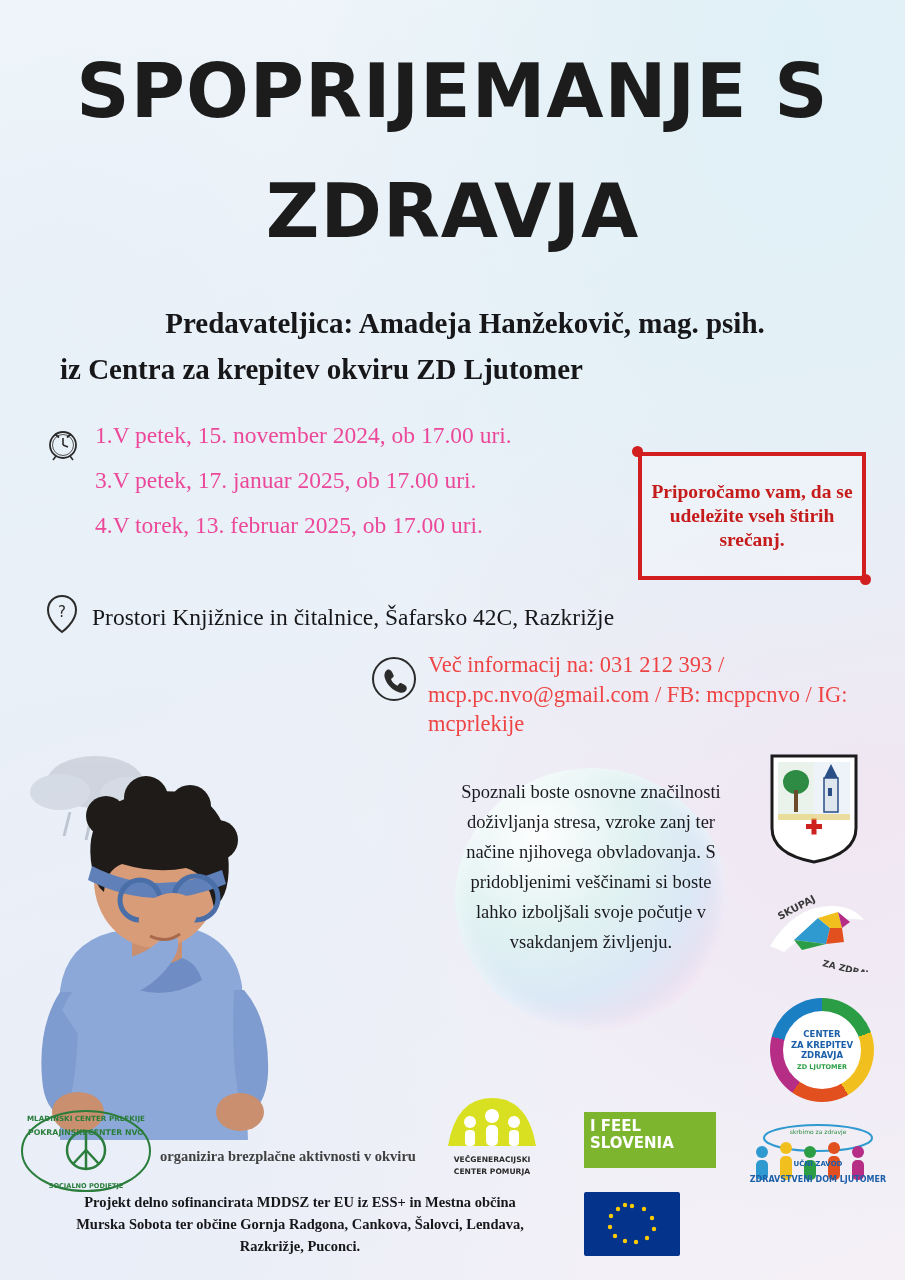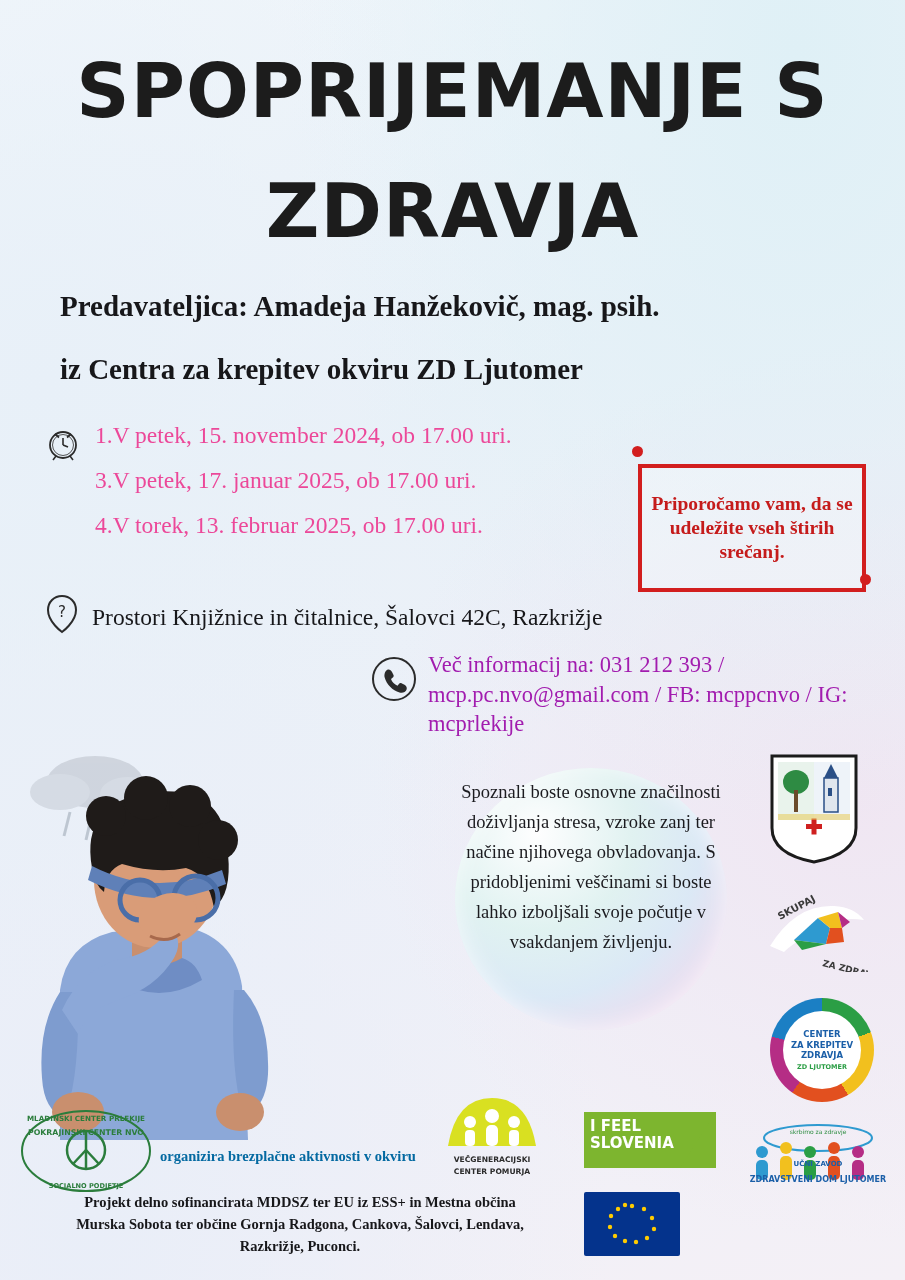--- a/index.html
+++ b/index.html
@@ -22,56 +22,55 @@
     font-weight:bold; color:#1c1c1c; letter-spacing:1px;
   }
   #title-line1 { top:48px; font-size:74px; }
   #title-line2 { top:168px; font-size:74px; }
 
   .presenter {
     position:absolute; left:60px; width:810px;
     font-family:"Liberation Serif", serif;
     font-weight:bold; font-size:29px; color:#17171a;
   }
-  #presenter-line1 { top:290px; }
+  #presenter-line1 { top:307px;text-align:center; }
   #presenter-line2 { top:353px; }
 
   
   .date-list { position:absolute; left:95px; top:422px; width:560px; }
   .date-item { font-size:23.5px; color:#ec4899; margin-bottom:18px; }
 
   .clock-icon { position:absolute; left:43px; top:423px; width:40px; height:40px; }
   .pin-icon { position:absolute; left:42px; top:592px; width:40px; height:44px; }
 
   .location {
     position:absolute; left:92px; top:604px; width:700px;
     font-size:23.5px; color:#17171a;
   }
 
   
   .rec-box {
     position:absolute; left:638px; top:452px; width:228px; height:128px;
     border:4px solid #d21e1e; box-sizing:border-box;
     display:flex; align-items:center; justify-content:center;
     background:rgba(255,255,255,0.25);
-    margin-top:12px;
   }
   .rec-box .txt {
     font-size:19.5px; font-weight:bold; color:#c51b1b;
     text-align:center; line-height:1.22;
   }
   .dot { position:absolute; width:11px; height:11px; border-radius:50%; background:#d21e1e; }
   #dot-tl { left:632px; top:446px; }
   #dot-br { left:860px; top:574px; }
 
   
   .phone-icon { position:absolute; left:370px; top:655px; width:48px; height:48px; }
   .contact {
     position:absolute; left:428px; top:650px; width:470px;
-    font-size:22.5px; color:#a21caf; line-height:1.32;
+    font-size:22.5px; color:#ef4444; line-height:1.32;
   }
 
   
   .bubble {
     position:absolute; left:455px; top:768px; width:272px; height:262px;
     border-radius:50%;
     background:
       radial-gradient(circle at 30% 25%, rgba(255,255,255,0.95) 0%, rgba(222,243,240,0.85) 35%, rgba(214,232,246,0.8) 60%, rgba(240,214,236,0.8) 85%, rgba(246,222,238,0.7) 100%);
     box-shadow:0 0 24px rgba(255,255,255,0.7) inset;
   }
@@ -90,21 +89,21 @@
   .zd-ljutomer { position:absolute; left:738px; top:1118px; width:160px; height:66px; }
   .ifeel { position:absolute; left:584px; top:1112px; width:132px; height:56px; }
   .eu { position:absolute; left:584px; top:1192px; width:300px; height:70px; }
 
   
   .mcp { position:absolute; left:18px; top:1108px; width:136px; height:86px; }
   .vcp { position:absolute; left:442px; top:1090px; width:100px; height:90px; }
 
   .organizer {
     position:absolute; left:160px; top:1148px; width:290px;
-    font-size:14.5px; font-weight:bold; color:#0369a1;
+    font-size:14.5px; font-weight:bold; color:#404040;
   }
   .project {
     position:absolute; left:60px; top:1192px; width:480px; text-align:center;
     font-size:14.5px; font-weight:bold; color:#17171a; line-height:1.5;
   }
 
   .ifeel-box { display:flex; width:132px; height:56px; }
   .ifeel-left {
     background:#7db52f; color:#fff; font-family:"DejaVu Sans", sans-serif;
     font-weight:bold; font-size:15px; line-height:1.15; padding:6px 5px 0 6px;
@@ -162,21 +161,21 @@
 <div class="date-list">
   <div class="date-item">1.V petek, 15. november 2024, ob 17.00 uri.</div>
   <div class="date-item">3.V petek, 17.  januar 2025, ob 17.00 uri.</div>
   <div class="date-item">4.V torek, 13. februar 2025, ob 17.00 uri.</div>
 </div>
 
 <svg class="pin-icon" viewBox="0 0 40 44">
   <path d="M20 4 C12 4 6 10 6 18 C6 30 20 40 20 40 C20 40 34 30 34 18 C34 10 28 4 20 4 Z" fill="none" stroke="#2b2b2b" stroke-width="2"></path>
   <text x="20" y="25" font-size="15" text-anchor="middle" fill="#2b2b2b" font-family="DejaVu Sans, sans-serif">?</text>
 </svg>
-<div class="location">Prostori Knjižnice in čitalnice, Šalovci 42C, Razkrižje</div>
+<div class="location">Prostori Knjižnice in čitalnice, Šafarsko 42C, Razkrižje</div>
 
 <div class="rec-box">
   <div class="txt">Priporočamo vam, da se udeležite vseh štirih srečanj.</div>
 </div>
 <div class="dot" id="dot-tl"></div>
 <div class="dot" id="dot-br"></div>
 
 <svg class="phone-icon" viewBox="0 0 48 48">
   <circle cx="24" cy="24" r="21" fill="none" stroke="#2b2b2b" stroke-width="2"></circle>
   <path d="M17 15 c2 -1 4 0 5 2 l1.5 3 c0.5 1 0 2 -1 2.8 l-1.5 1.2 c1 3 3.5 5.5 6.5 6.8 l1.2 -1.6 c0.8 -1 1.8 -1.4 2.8 -0.9 l3 1.5 c2 1 2.8 3 2 5 -1 2.4 -4 3.4 -7 2.6 -7 -1.8 -13 -7.8 -14.8 -14.8 -0.8 -3 0.4 -6.6 2.3 -7.6 z" fill="#2b2b2b"></path>

